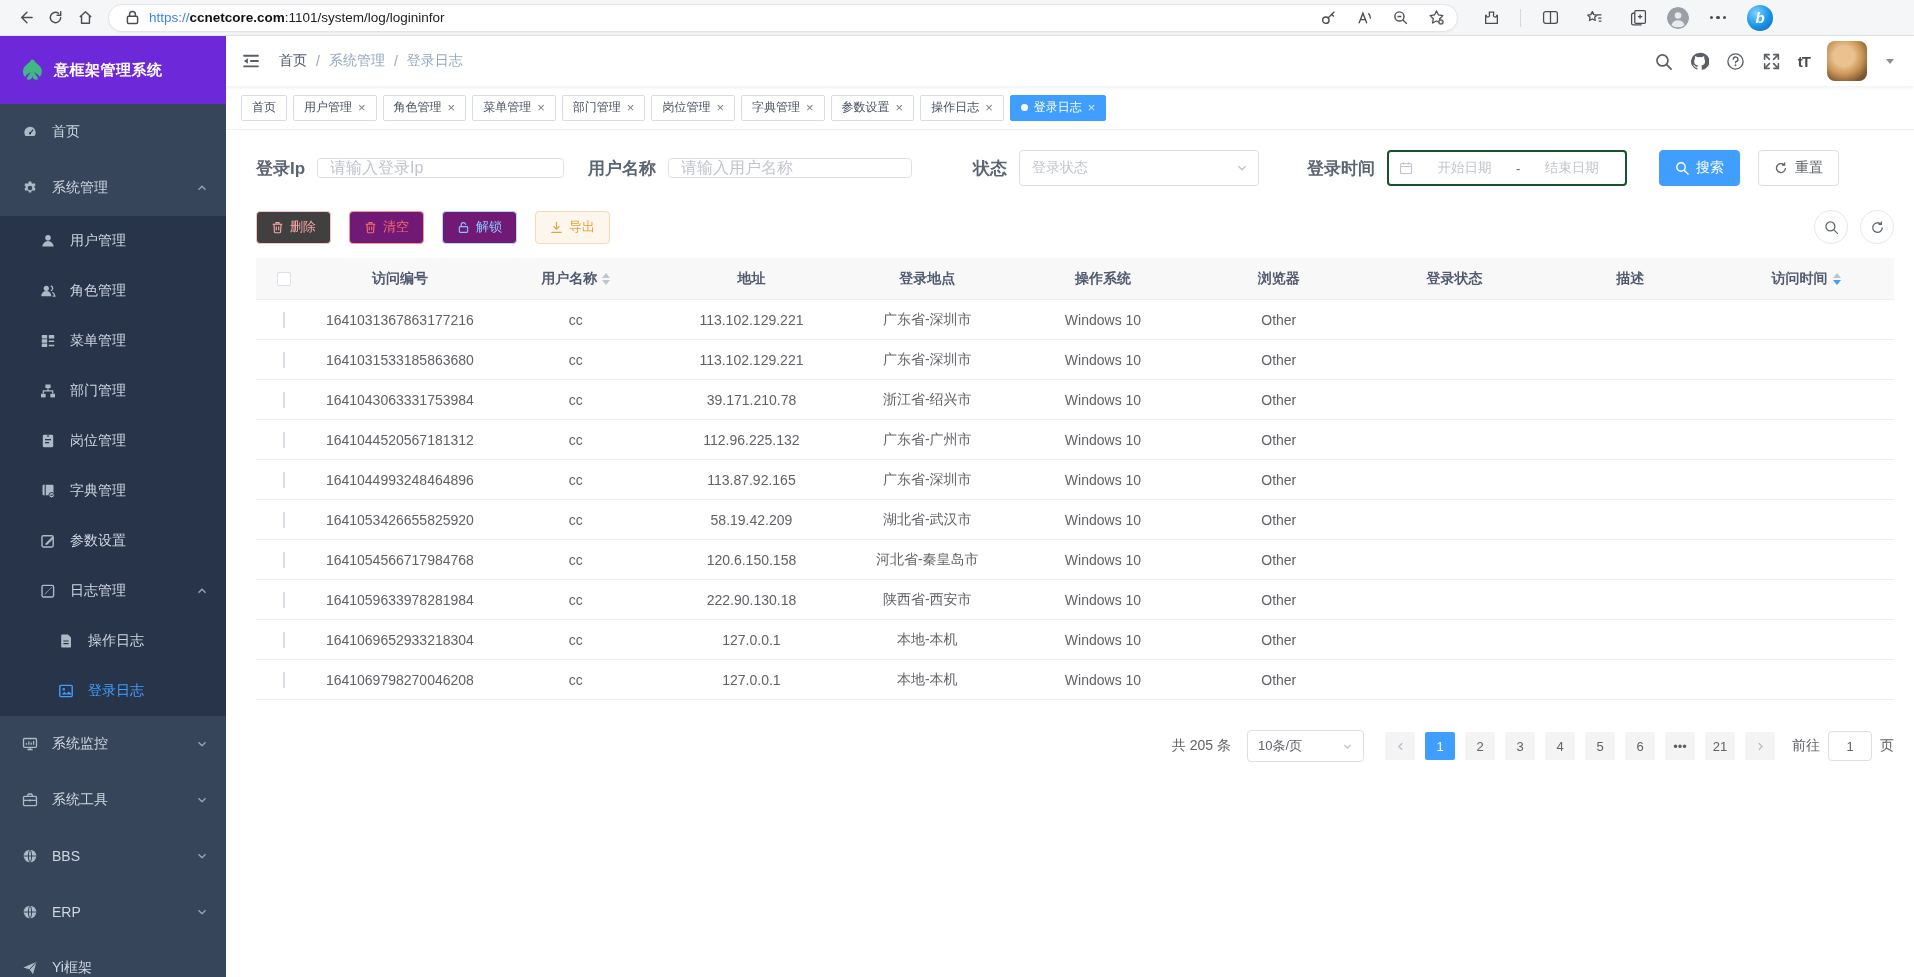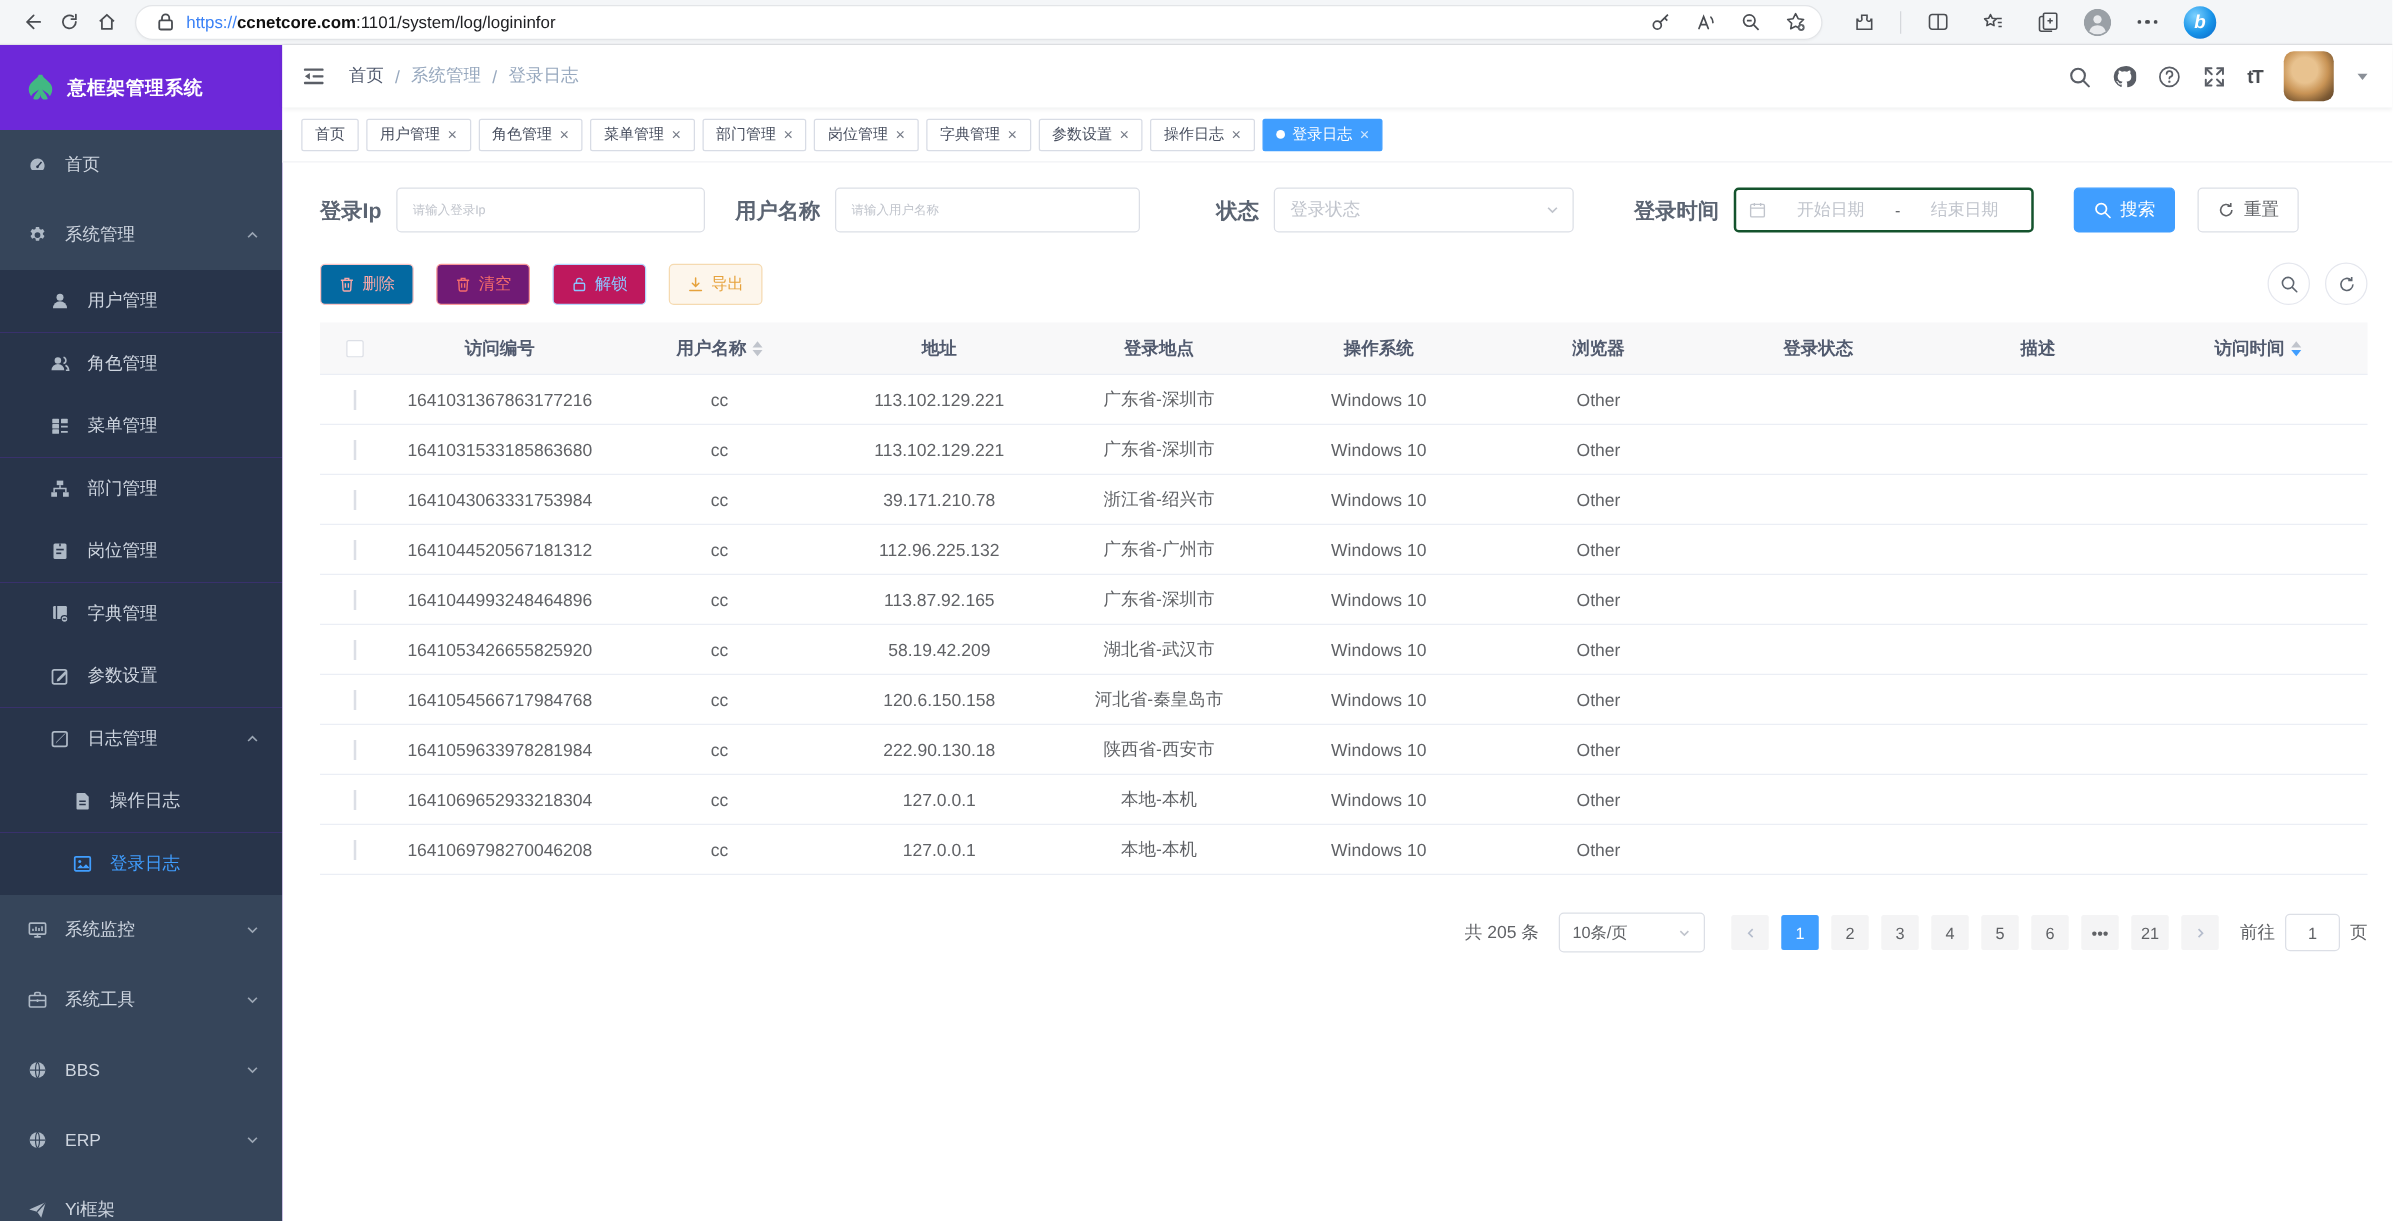--- a/index.html
+++ b/index.html
@@ -75,21 +75,21 @@
   .tab .dot{width:7px;height:7px;border-radius:50%;background:#fff;display:none;}
   .tab .x{font-size:13px;line-height:1;color:inherit;opacity:.75;}
   .tab.active{background:#409eff;border-color:#409eff;color:#fff;}
   .tab.active .dot{display:inline-block;}
 
   
   .content{padding:20px 20px 0 30px;flex:1;}
   .frow{display:flex;align-items:center;}
   .fgroup{display:flex;align-items:center;margin-right:24px;}
   .flabel{font-size:17px;font-weight:700;color:#5b6472;margin-right:12px;white-space:nowrap;}
-  .inp{height:36px;border:1px solid #dcdfe6;border-radius:4px;font-size:10px;color:#606266;
+  .inp{height:20px;border:1px solid #dcdfe6;border-radius:4px;font-size:16px;color:#606266;
     padding:0 12px;background:#fff;outline:none;font-family:inherit;}
   .inp::placeholder{color:#c0c4cc;}
   .w-ip{width:247px;} .w-user{width:244px;}
   .selbox{width:240px;height:36px;border:1px solid #dcdfe6;border-radius:4px;display:flex;
     align-items:center;justify-content:space-between;padding:0 10px 0 12px;background:#fff;}
   .selbox .ph{font-size:14px;color:#c0c4cc;}
   .selbox .chev{width:12px;height:12px;color:#c0c4cc;display:inline-flex;}
   .selbox .chev svg{width:100%;height:100%;}
   .datebox{width:240px;height:36px;border:2px solid #14532d;border-radius:4px;display:flex;
     align-items:center;padding:0 10px;background:#fff;gap:8px;}
@@ -103,23 +103,23 @@
   .btn .bi{width:14px;height:14px;display:inline-flex;}
   .btn .bi svg{width:100%;height:100%;}
   .btn-primary{background:#409eff;color:#fff;border-color:#409eff;}
   .btn-plain{background:#fff;color:#606266;border-color:#dcdfe6;}
 
   .trow-actions{margin-top:24px;display:flex;align-items:center;}
   .tbtn{height:33px;border-radius:4px;display:flex;align-items:center;gap:6px;padding:0 14px;
     font-size:13px;margin-right:18px;border:1px solid;cursor:pointer;white-space:nowrap;}
   .tbtn .bi{width:13px;height:13px;display:inline-flex;}
   .tbtn .bi svg{width:100%;height:100%;}
-  .tbtn.del{background:#0369a1;border-color:#fbc4c4;color:#f9a7a7;}
+  .tbtn.del{background:#404040;border-color:#fbc4c4;color:#f9a7a7;}
   .tbtn.clr{background:#701a75;border-color:#f89898;color:#f56c6c;}
-  .tbtn.unl{background:#be185d;border-color:#b3d8ff;color:#8cc5ff;}
+  .tbtn.unl{background:#701a75;border-color:#b3d8ff;color:#8cc5ff;}
   .tbtn.exp{background:#fdf6ec;border-color:#f5dab1;color:#e6a23c;}
   .mini-circles{margin-left:auto;display:flex;gap:12px;}
   .circ{width:34px;height:34px;border-radius:50%;border:1px solid #e5e7ee;background:#fff;
     color:#5f6670;display:flex;align-items:center;justify-content:center;cursor:pointer;}
   .circ svg{width:15px;height:15px;}
 
   
   .table{margin-top:14px;}
   .trow{display:grid;grid-template-columns:56px repeat(9,1fr);align-items:center;
     border-bottom:1px solid #ebeef5;}

